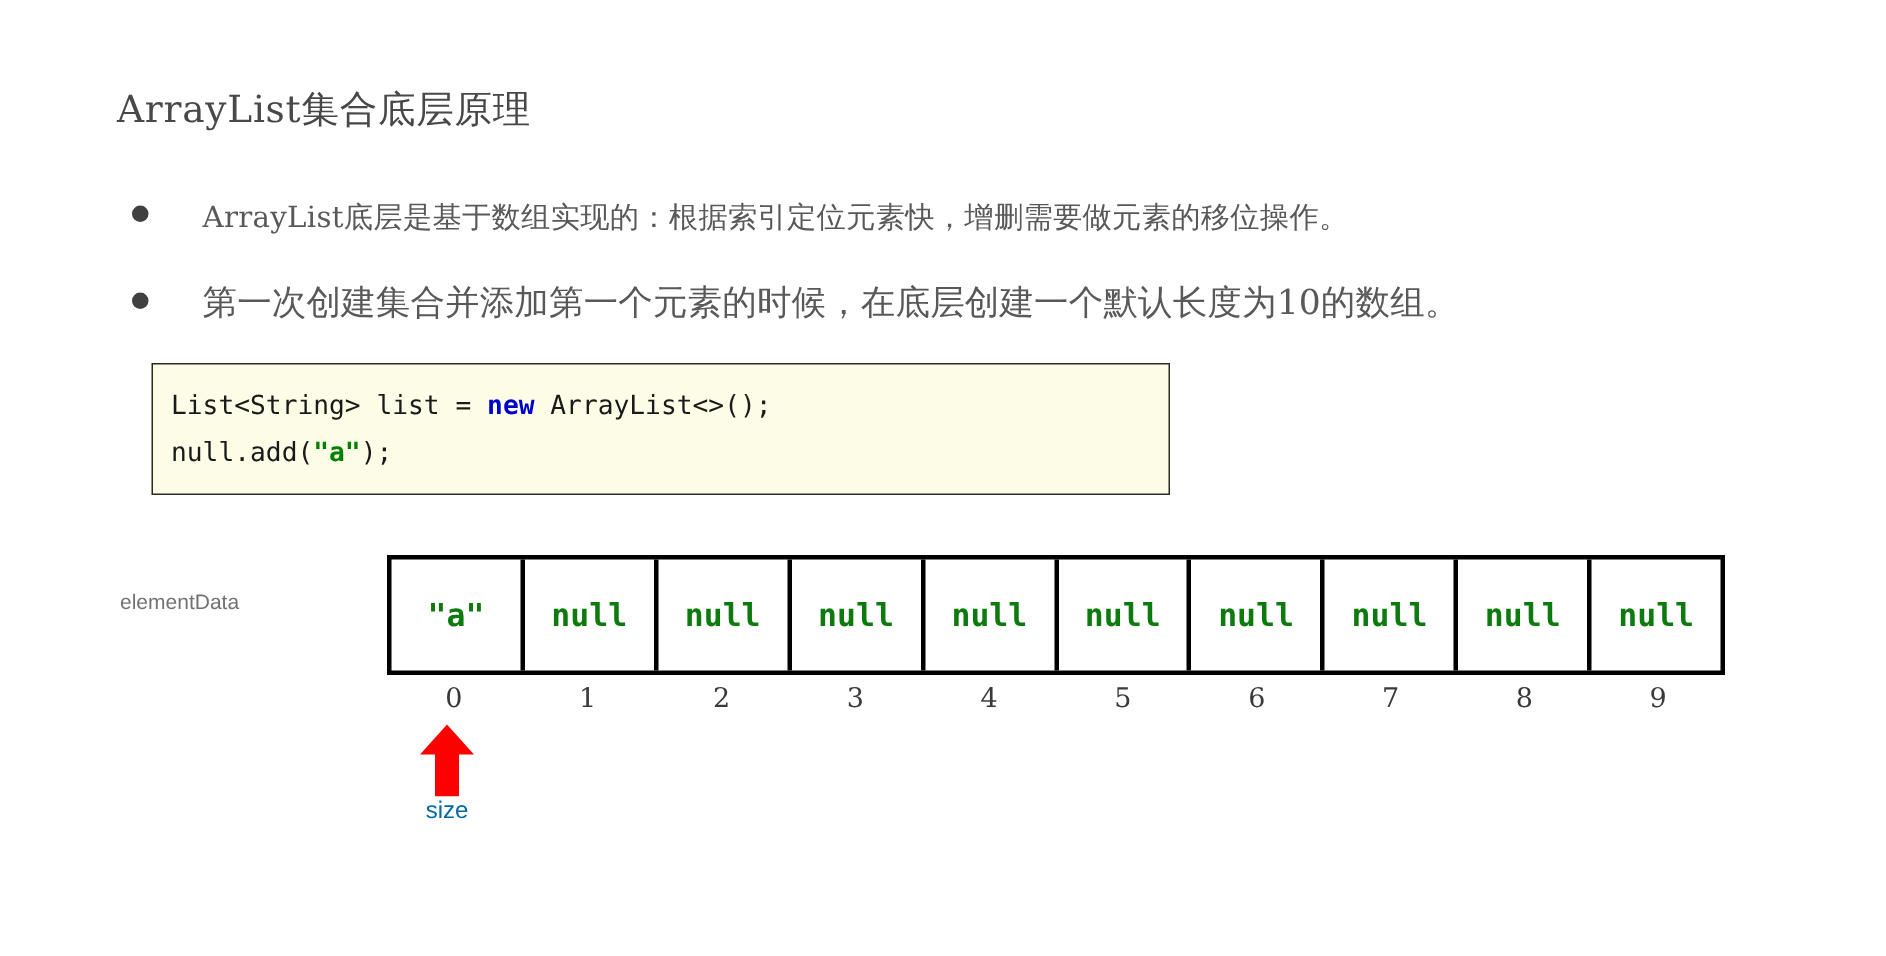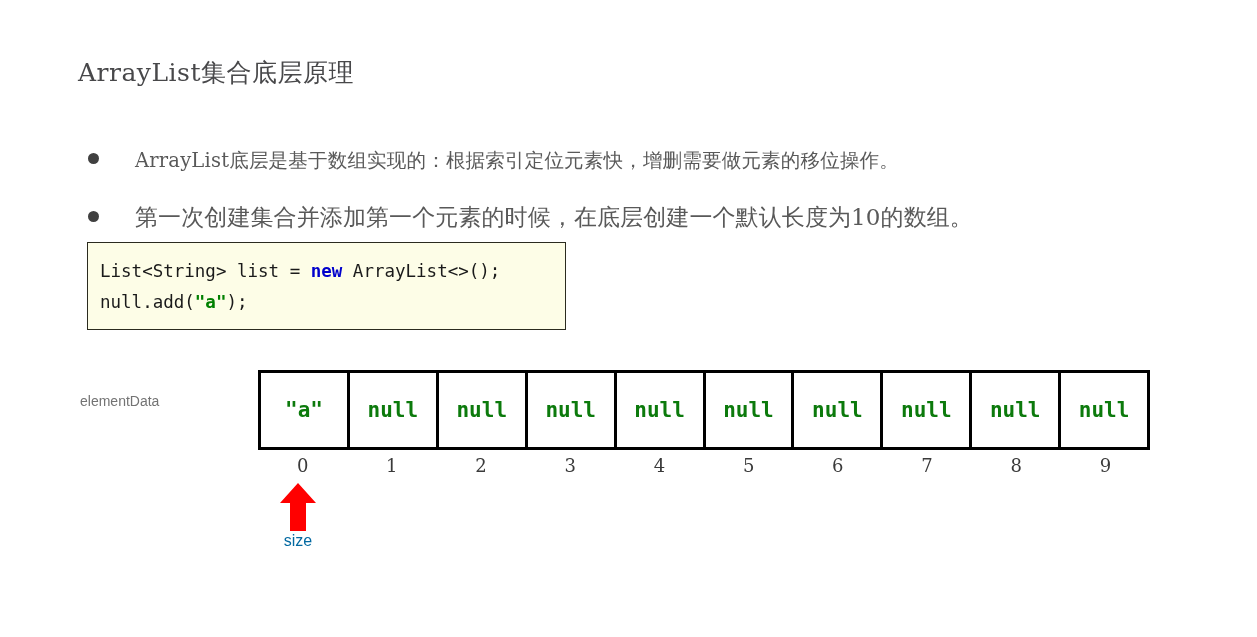--- a/index.html
+++ b/index.html
@@ -51,39 +51,38 @@
     border-radius: 50%;
     background: #404040;
     flex: 0 0 auto;
     position: relative;
     top: -3px;
   }
   .bullet-text {
     margin-left: 36px;
     color: #595959;
     white-space: nowrap;
-    margin-top: 16px;
   }
   .bullet-row.b1 .bullet-text {
     font-family: "DejaVu Serif", "Liberation Serif", serif;
     font-size: 19.5px;
     letter-spacing: 0.2px;
   }
   .bullet-row.b2 .bullet-text {
     font-family: "DejaVu Serif", "Liberation Serif", serif;
     font-size: 23px;
     letter-spacing: 0.1px;
   }
 
   
   .code-box {
     position: absolute;
-    left: 87px;
+    left: 101px;
     top: 242px;
-    width: 479px;
+    width: 679px;
     height: 88px;
     box-sizing: border-box;
     background: #fdfde7;
     border: 1.5px solid #2b2b1f;
     padding: 13px 0 0 12px;
   }
   .code-line {
     font-family: "DejaVu Sans Mono", "Liberation Mono", monospace;
     font-size: 17.5px;
     line-height: 31px;

